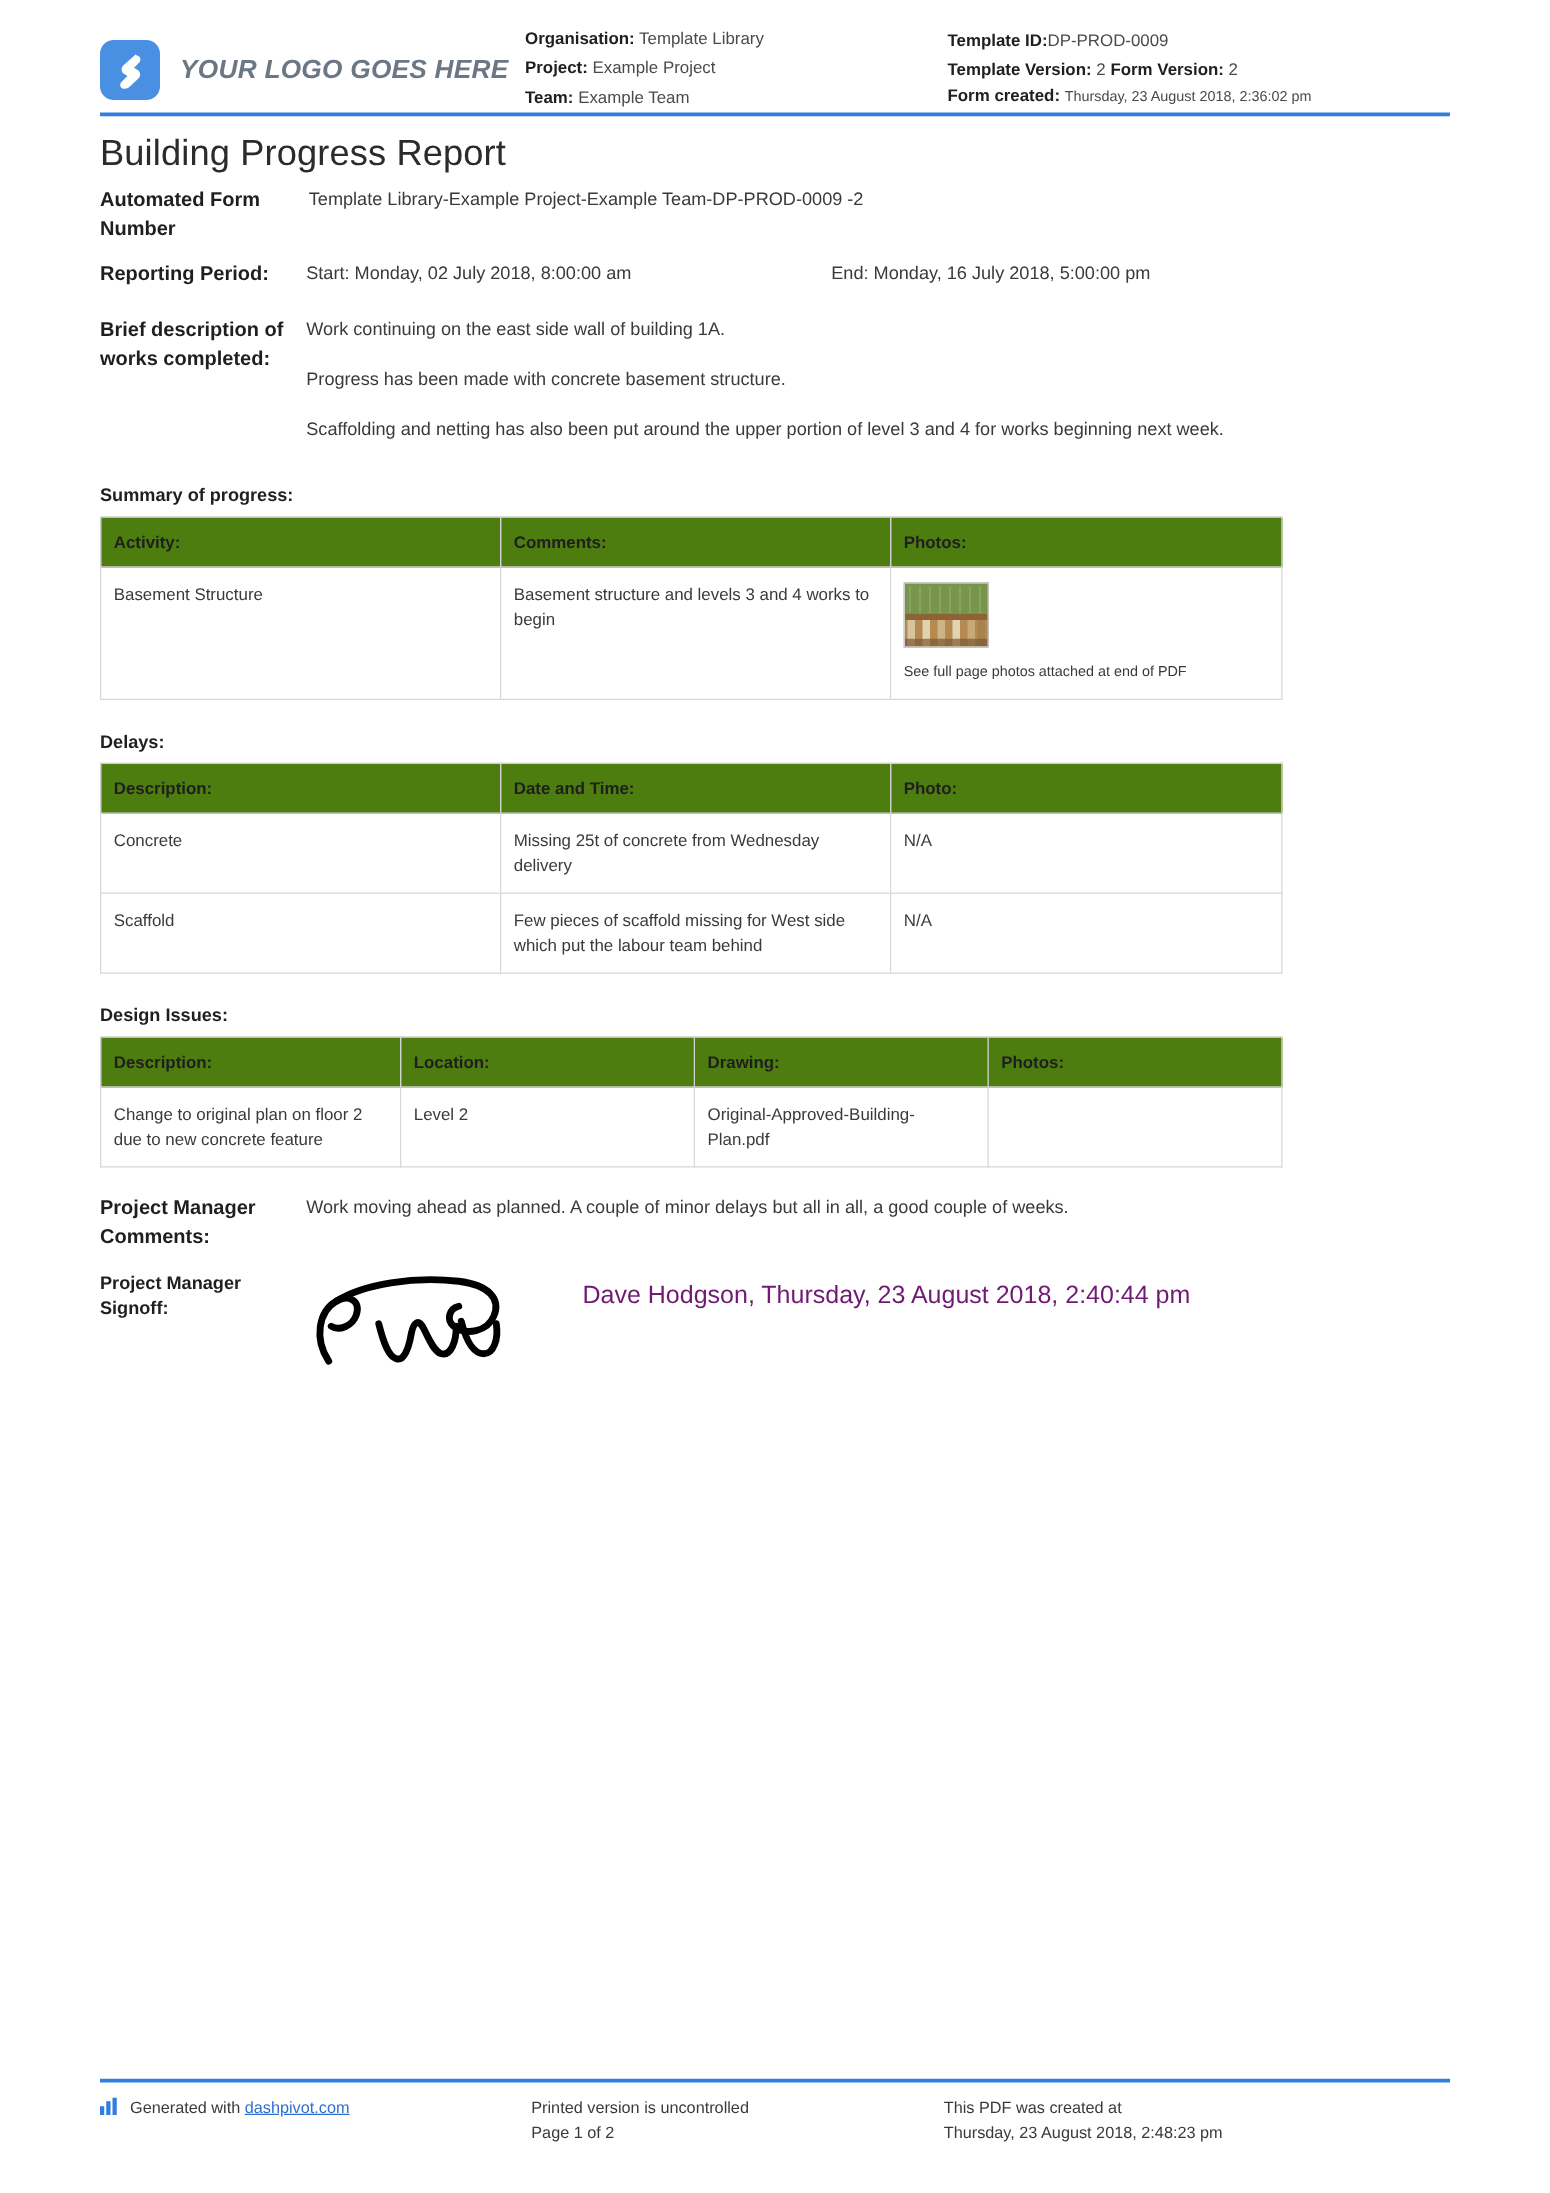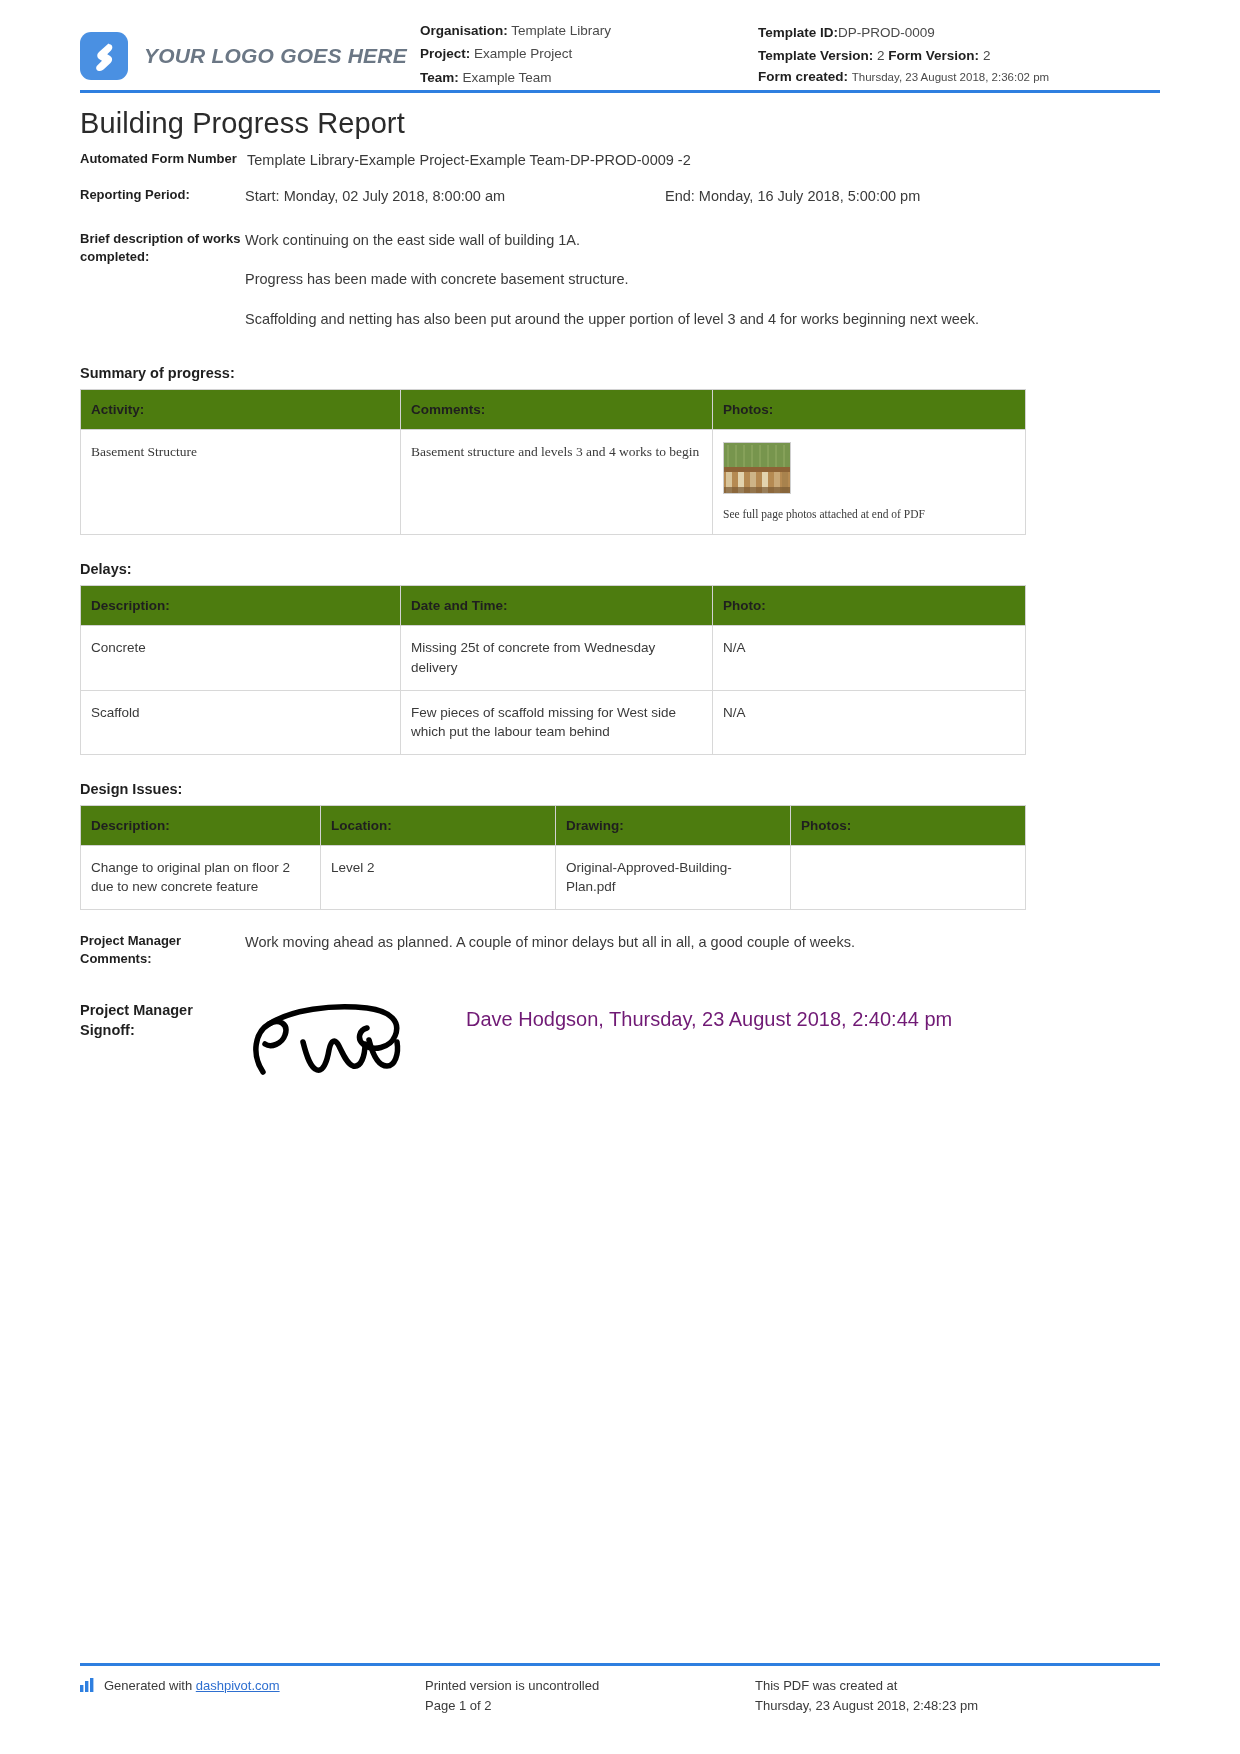--- a/index.html
+++ b/index.html
@@ -84,21 +84,21 @@
 
   
   .field-row {
     display: flex;
     align-items: flex-start;
     margin-bottom: 14px;
   }
   .field-label {
     flex: 0 0 165px;
     font-weight: bold;
-    font-size: 13px;
+    font-size: 16px;
     line-height: 1.42;
     color: #1f1f1f;
   }
   .field-value {
     flex: 1 1 auto;
     font-size: 14.5px;
     line-height: 1.5;
     color: #3a3a3a;
   }
   .field-value .split { display: flex; }
@@ -133,21 +133,21 @@
     padding: 12px 10px;
     vertical-align: middle;
   }
   table.grid td {
     border: 1px solid #d8d8d8;
     padding: 12px 10px;
     vertical-align: top;
     color: #3a3a3a;
     line-height: 1.45;
   }
-  .cell-tall { height: 96px; font-family: Liberation Serif, serif; }
+  .cell-tall { height: 96px; }
   .cell-med { height: 56px; }
 
   .photo-cell { }
   .photo-thumb {
     width: 68px;
     height: 52px;
     display: block;
     border: 1px solid #cfcfcf;
     position: relative;
     overflow: hidden;
@@ -156,21 +156,21 @@
   .photo-caption {
     margin-top: 12px;
     font-size: 11.5px;
     color: #3a3a3a;
   }
 
   
   .signoff-row {
     display: flex;
     align-items: flex-start;
-    margin-top: 31px;
+    margin-top: 15px;
   }
   .signoff-label {
     flex: 0 0 165px;
     font-weight: bold;
     font-size: 14.5px;
     line-height: 1.42;
     color: #1f1f1f;
   }
   .signature-box {
     flex: 0 0 215px;

